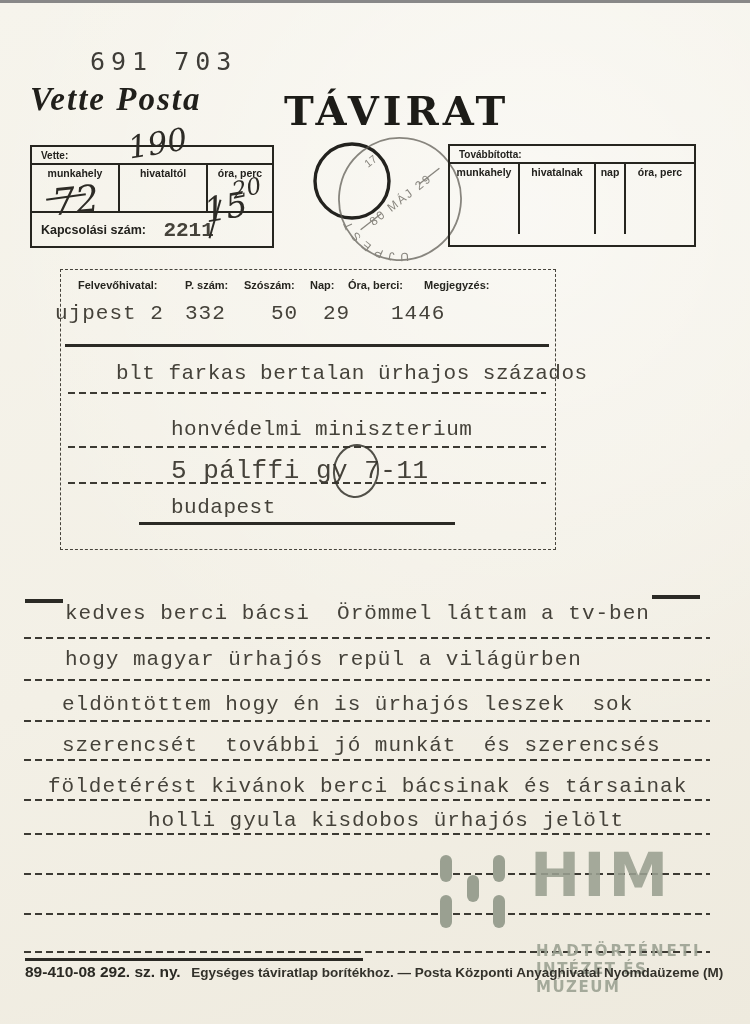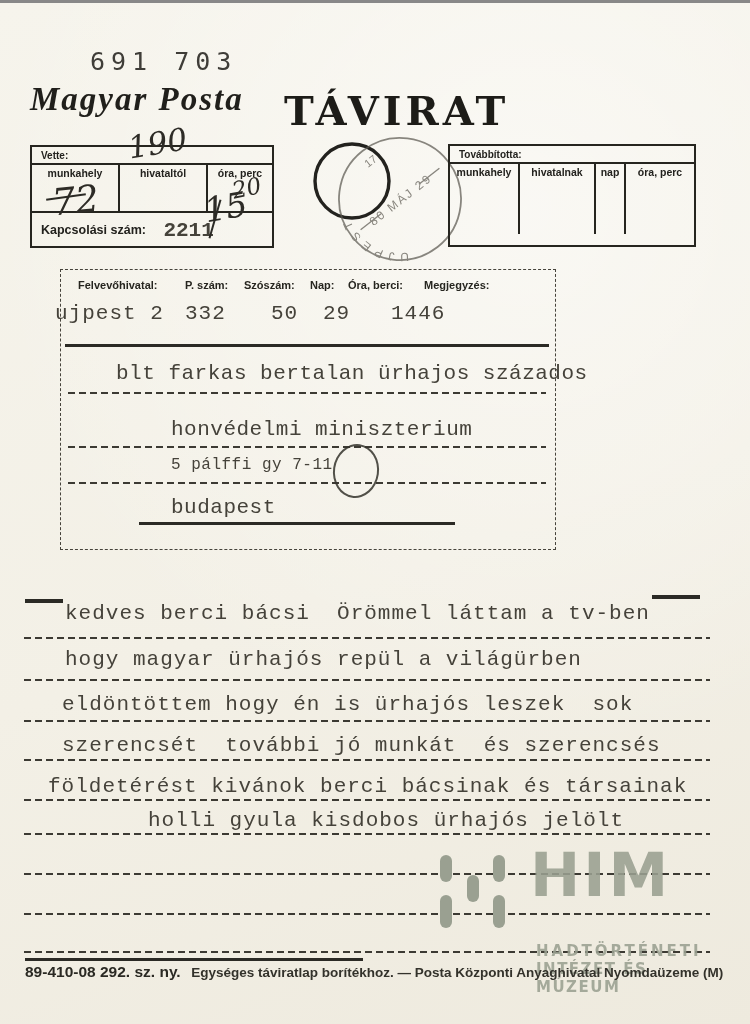--- a/index.html
+++ b/index.html
@@ -38,21 +38,21 @@
   .footcode{font-weight:bold;font-size:15.5px;color:#2a2923;}
   .foottext{font-weight:bold;font-size:13.5px;color:#33322b;}
   .ellipse{border:2.2px solid #34322c;border-radius:50%;opacity:.85;}
 </style>
 </head>
 <body>
 
 <div class="page">
 
   <div class="abs serial" style="left:90px;top:44px;">691 703</div>
-  <div class="abs brand" style="left:30px;top:78px;">Magyar Posta</div>
+  <div class="abs brand" style="left:30px;top:78px;">Vette Posta</div>
   <div class="abs title" style="left:284px;top:84px;">TÁVIRAT</div>
 
   <div class="abs box" style="left:30px;top:142px;width:240px;height:99px;">
     <div class="titlerow">Vette:</div>
     <div class="cols" style="height:46px;">
       <div class="cell" style="width:88px;">munkahely</div>
       <div class="cell" style="width:88px;">hivataltól</div>
       <div class="cell" style="flex:1;">óra, perc</div>
     </div>
     <div class="krow">
@@ -111,21 +111,21 @@
     <span class="abs typed" style="left:210px;top:32px;font-size:21px;letter-spacing:1px;">50</span>
     <span class="abs typed" style="left:262px;top:32px;font-size:21px;letter-spacing:1px;">29</span>
     <span class="abs typed" style="left:330px;top:32px;font-size:21px;letter-spacing:1px;">1446</span>
 
     <div class="abs solidline" style="left:4px;top:74px;width:484px;height:3px;"></div>
 
     <div class="abs typed" style="left:55px;top:92px;font-size:21px;letter-spacing:0.5px;">blt farkas bertalan ürhajos százados</div>
     <div class="abs dashline" style="left:7px;top:122px;width:478px;"></div>
     <div class="abs typed" style="left:110px;top:148px;font-size:21px;letter-spacing:0.5px;">honvédelmi miniszterium</div>
     <div class="abs dashline" style="left:7px;top:176px;width:478px;"></div>
-    <div class="abs typed" style="left:110px;top:186px;font-size:16px;letter-spacing:0.5px;">5 pálffi gy 7-11</div>
+    <div class="abs typed" style="left:110px;top:186px;font-size:26px;letter-spacing:0.5px;">5 pálffi gy 7-11</div>
     <div class="abs dashline" style="left:7px;top:212px;width:478px;"></div>
     <div class="abs typed" style="left:110px;top:226px;font-size:21px;letter-spacing:0.5px;">budapest</div>
     <div class="abs solidline" style="left:78px;top:252px;width:316px;height:3px;"></div>
 
     <div class="abs ellipse" style="left:272px;top:174px;width:42px;height:50px;transform:rotate(8deg);"></div>
   </div>
 
   <div class="abs solidline" style="left:25px;top:596px;width:38px;height:4px;"></div>
   <div class="abs solidline" style="left:652px;top:592px;width:48px;height:4px;"></div>
 

